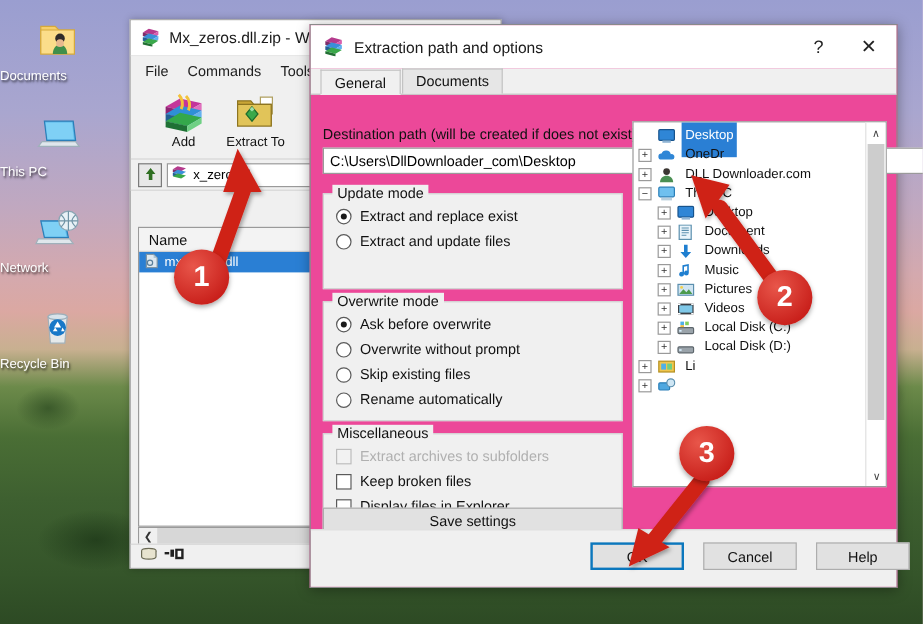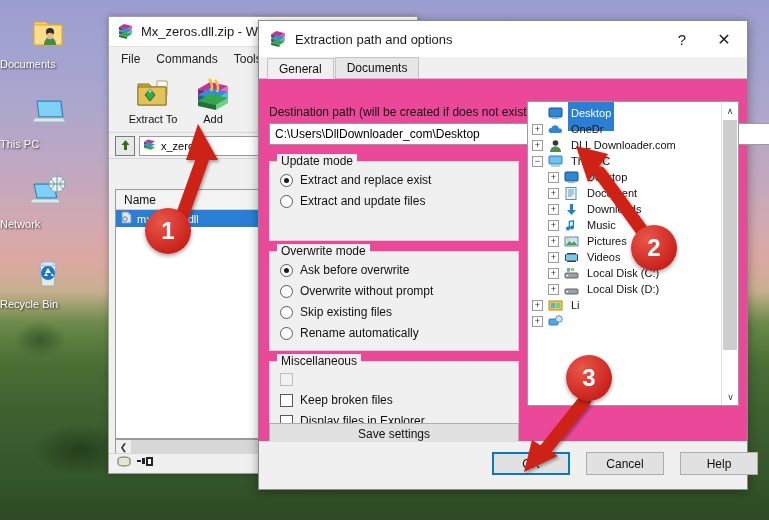--- a/index.html
+++ b/index.html
@@ -209,45 +209,45 @@
   <div class="wr-menu">
     <span>File</span>
     <span>Commands</span>
     <span>Tools</span>
   </div>
 
   <div class="wr-toolbar">
     <div class="tb-btn">
       <span class="ic">
         <svg width="36" height="34" viewBox="0 0 36 34">
-          <path d="M22 4h10v14H22z" fill="#fff" stroke="#b0a060"></path>
-          <path d="M3 7h11l2.5 3H31v18H3z" fill="#c9a535" stroke="#8d7420"></path>
-          <path d="M3 10h28v18H3z" fill="#e1c459" stroke="#8d7420"></path>
-          <path d="M15 12l5 6-5 6-5-6z" fill="#3aa84a" stroke="#1d6b2c"></path>
-          <path d="M13 14l2-2 2 2-2 2z" fill="#9fe0ab"></path>
-        </svg>
-      </span>
-      <span>Extract To</span>
-    </div>
-    <div class="tb-btn">
-      <span class="ic">
-        <svg width="36" height="34" viewBox="0 0 36 34">
           <path d="M3 12l12-7 18 4-12 7z" fill="#c4359a"></path>
             <path d="M3 12l18 4v6L3 18z" fill="#8e2472"></path>
           <path d="M21 16l12-7v6l-12 7z" fill="#e070bd"></path>
           <path d="M3 18l12-7 18 4-12 7z" fill="#2f8fd8"></path>
             <path d="M3 18l18 4v6L3 24z" fill="#215f93"></path>
           <path d="M21 22l12-7v6l-12 7z" fill="#63b2ef"></path>
           <path d="M3 24l12-7 18 4-12 7z" fill="#34a84b"></path>
             <path d="M3 24l18 4v5L3 29z" fill="#1f7135"></path>
           <path d="M21 28l12-7v5l-12 7z" fill="#6fd084"></path>
           <path d="M14 2c3 3 4 8 2 12M20 3c3 3 4 8 2 12" stroke="#f3c23a" stroke-width="2.5" fill="none"></path>
         </svg>
       </span>
       <span>Add</span>
+    </div>
+    <div class="tb-btn">
+      <span class="ic">
+        <svg width="36" height="34" viewBox="0 0 36 34">
+          <path d="M22 4h10v14H22z" fill="#fff" stroke="#b0a060"></path>
+          <path d="M3 7h11l2.5 3H31v18H3z" fill="#c9a535" stroke="#8d7420"></path>
+          <path d="M3 10h28v18H3z" fill="#e1c459" stroke="#8d7420"></path>
+          <path d="M15 12l5 6-5 6-5-6z" fill="#3aa84a" stroke="#1d6b2c"></path>
+          <path d="M13 14l2-2 2 2-2 2z" fill="#9fe0ab"></path>
+        </svg>
+      </span>
+      <span>Extract To</span>
     </div>
     <div class="tb-btn">
       <span class="ic">
         <svg width="24" height="34" viewBox="0 0 24 34">
             <path d="M2 5h16v24H2z" fill="#2550a8"></path>
           </svg>
       </span>
     </div>
   </div>
 
@@ -369,20 +369,21 @@
       <div class="opt" style="margin-top:7px">
         <span class="radio"></span>
         <span>Rename automatically</span>
       </div>
     </div>
 
     <div class="group" style="left:10px;top:260px;width:250px;height:82px;">
       <span class="legend">Miscellaneous</span>
       <div class="opt dis" style="margin-top:11px">
         <span class="cbx dis"></span>
+        <span>Extract archives to subfolders</span>
       </div>
       <div class="opt" style="margin-top:7px">
         <span class="cbx"></span>
         <span>Keep broken files</span>
       </div>
       <div class="opt" style="margin-top:7px">
         <span class="cbx"></span>
         <span>Display files in Explorer</span>
       </div>
     </div>

